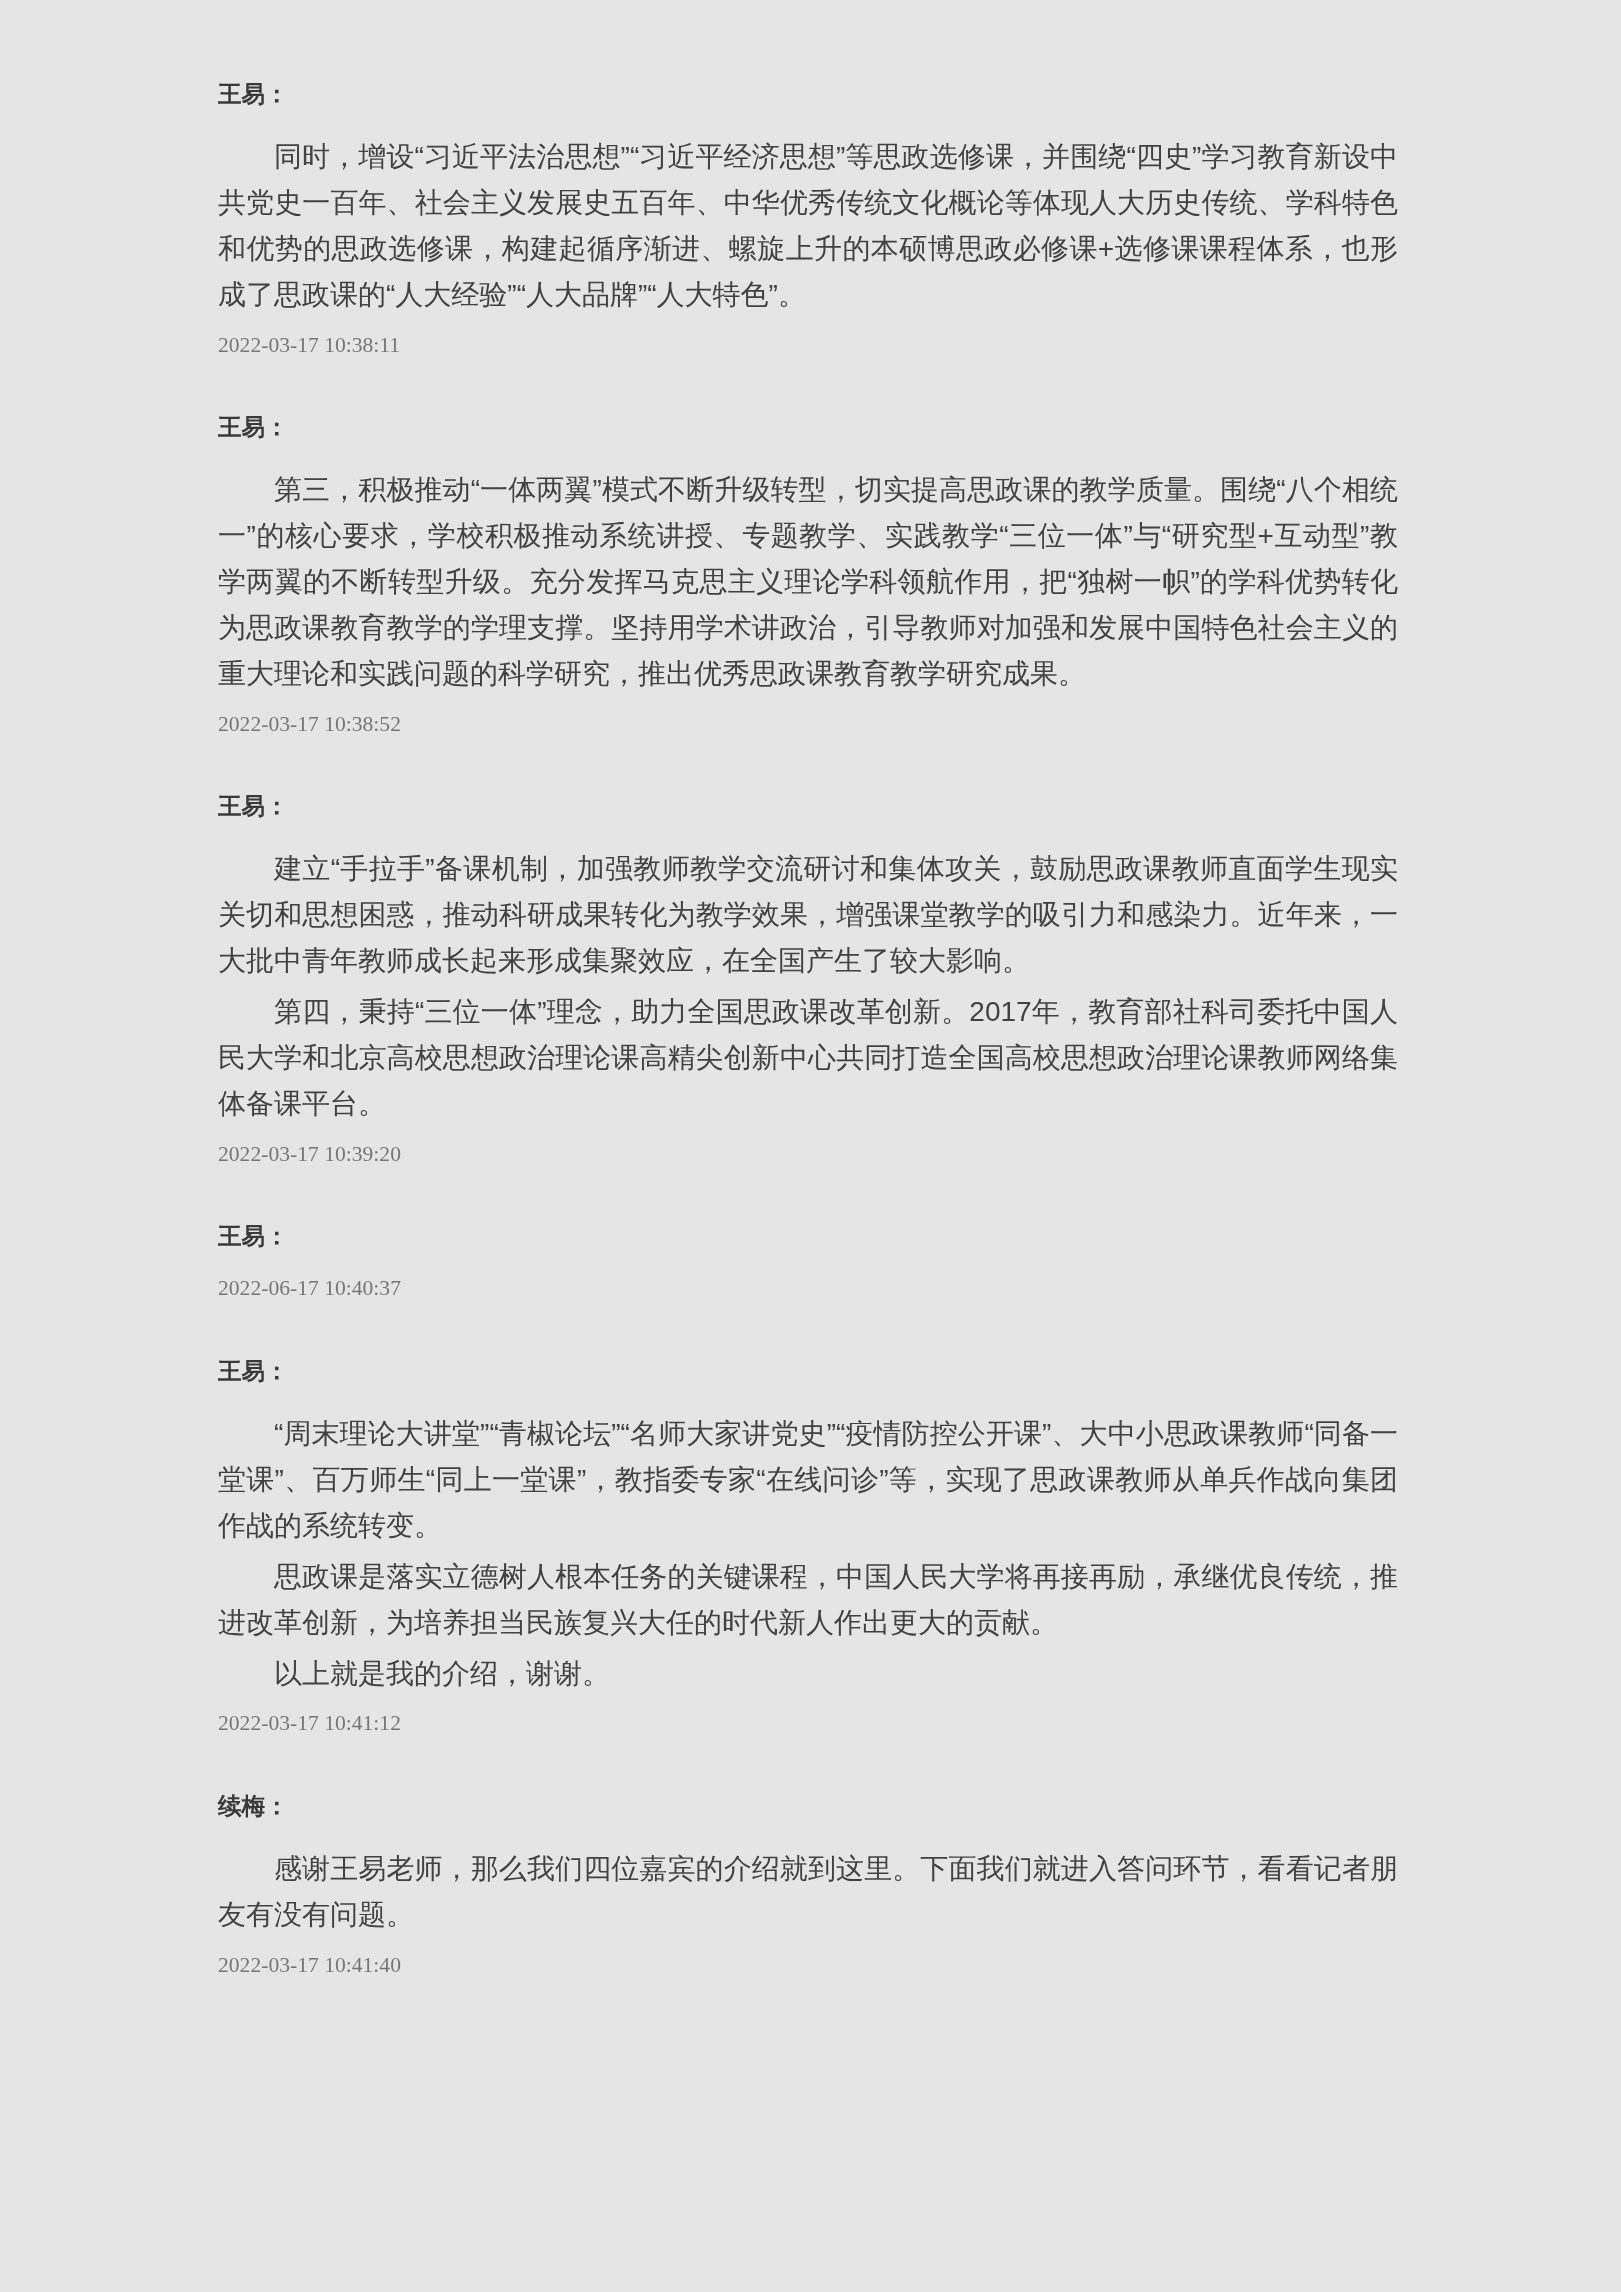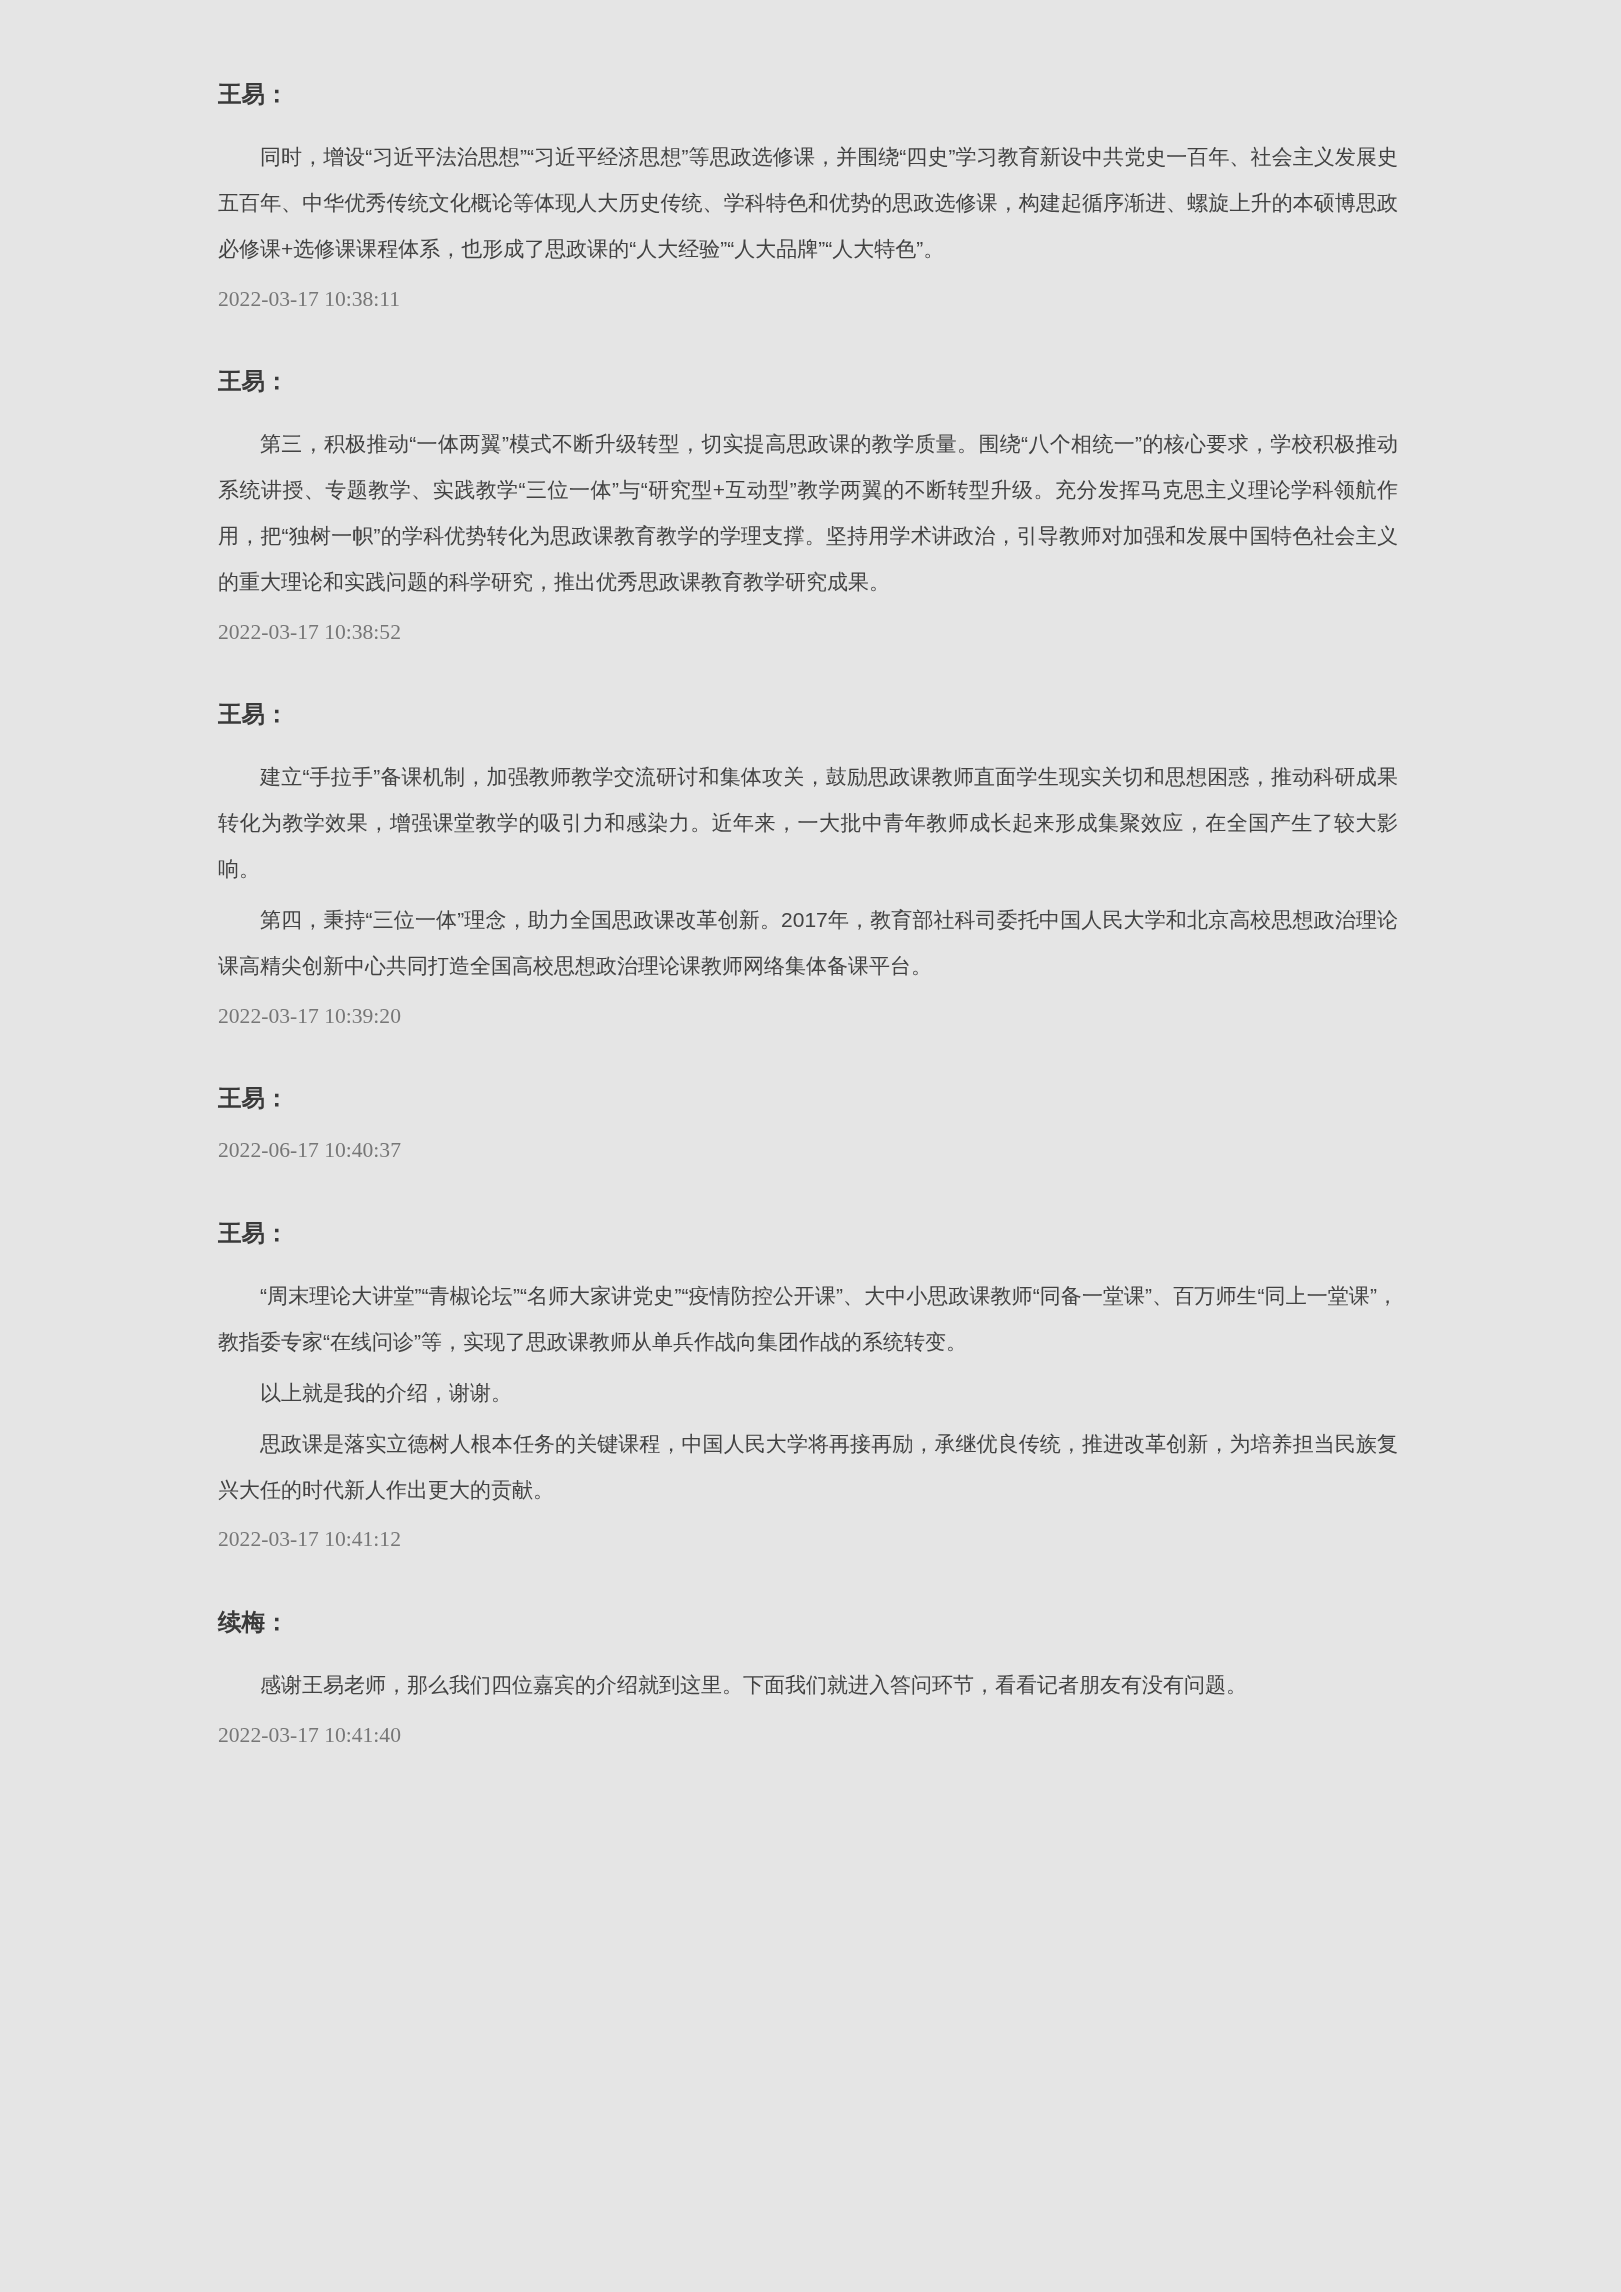--- a/index.html
+++ b/index.html
@@ -24,21 +24,21 @@
     margin-bottom: 57px;
   }
   .speaker {
     font-size: 23.5px;
     line-height: 25.5px;
     font-weight: bold;
     color: #3a3a3a;
     margin: 0 0 26.5px 0;
   }
   .para {
-    font-size: 21px;
+    font-size: 28px;
     line-height: 46px;
     color: #424242;
     margin: 0;
     text-indent: 2em;
     text-align: justify;
     word-break: break-all;
   }
   .para + .para {
     margin-top: 4.9px;
   }
@@ -75,22 +75,22 @@
   </div>
 
   <div class="msg">
     <p class="speaker">王易：</p>
     <p class="time">2022-06-17 10:40:37</p>
   </div>
 
   <div class="msg">
     <p class="speaker">王易：</p>
     <p class="para">“周末理论大讲堂”“青椒论坛”“名师大家讲党史”“疫情防控公开课”、大中小思政课教师“同备一堂课”、百万师生“同上一堂课”，教指委专家“在线问诊”等，实现了思政课教师从单兵作战向集团作战的系统转变。</p>
+    <p class="para">思政课是落实立德树人根本任务的关键课程，中国人民大学将再接再励，承继优良传统，推进改革创新，为培养担当民族复兴大任的时代新人作出更大的贡献。</p>
     <p class="para">以上就是我的介绍，谢谢。</p>
-    <p class="para">思政课是落实立德树人根本任务的关键课程，中国人民大学将再接再励，承继优良传统，推进改革创新，为培养担当民族复兴大任的时代新人作出更大的贡献。</p>
     <p class="time">2022-03-17 10:41:12</p>
   </div>
 
   <div class="msg">
     <p class="speaker">续梅：</p>
     <p class="para">感谢王易老师，那么我们四位嘉宾的介绍就到这里。下面我们就进入答问环节，看看记者朋友有没有问题。</p>
     <p class="time">2022-03-17 10:41:40</p>
   </div>
 
 </div>

